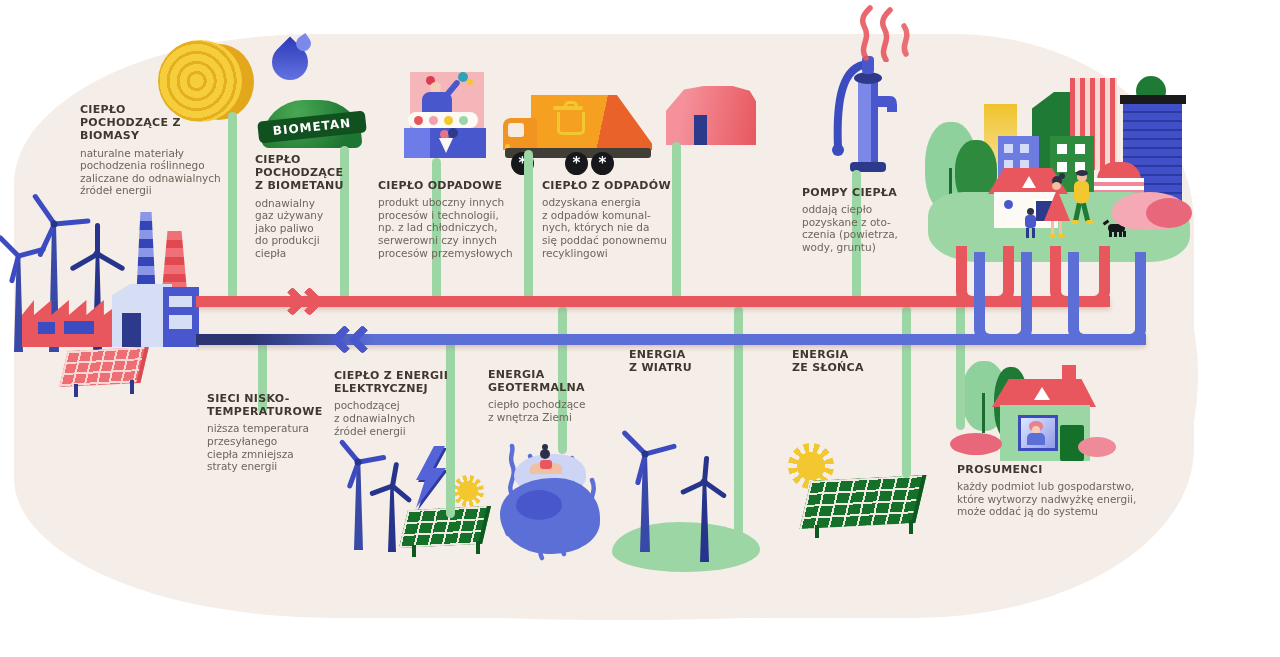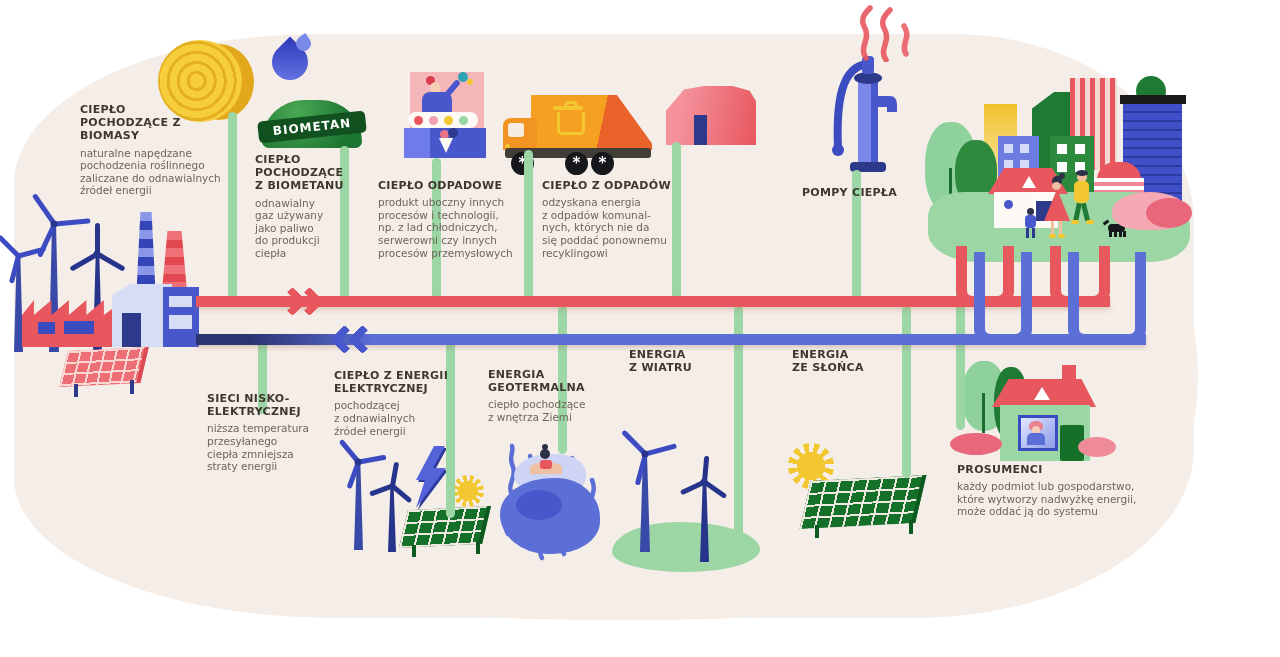--- a/index.html
+++ b/index.html
@@ -379,21 +379,21 @@
   <div class="uconn blue" style="left:974px;top:252px;width:58px;height:93px;"></div>
   <div class="uconn blue" style="left:1068px;top:252px;width:78px;height:93px;"></div>
   <div class="chev r" style="left:282px;top:291px;"></div>
   <div class="chev r" style="left:299px;top:291px;"></div>
   <div class="chev l" style="left:334px;top:329px;"></div>
   <div class="chev l" style="left:352px;top:329px;"></div>
 
   <div class="tb" style="left:80px;top:103px;width:150px;">
     <h3>CIEPŁO
 POCHODZĄCE Z BIOMASY</h3>
-    <p>naturalne napędzane
+    <p>naturalne materiały
 pochodzenia roślinnego
 zaliczane do odnawialnych
 źródeł energii</p>
   </div>
   <div class="tb" style="left:255px;top:153px;width:110px;">
     <h3>CIEPŁO
 POCHODZĄCE
 Z BIOMETANU</h3>
     <p>odnawialny
 gaz używany
@@ -412,25 +412,29 @@
   <div class="tb" style="left:378px;top:179px;width:150px;">
     <h3>CIEPŁO ODPADOWE</h3>
     <p>produkt uboczny innych
 procesów i technologii,
 np. z lad chłodniczych,
 serwerowni czy innych
 procesów przemysłowych</p>
   </div>
   <div class="tb" style="left:802px;top:186px;width:120px;">
     <h3>POMPY CIEPŁA</h3>
+    <p>oddają ciepło
+pozyskane z oto-
+czenia (powietrza,
+wody, gruntu)</p>
   </div>
 
   <div class="tb" style="left:207px;top:383px;width:130px;">
     <h3 style="margin-top:9px;">SIECI NISKO-
-ELEKTRYCZNEJ</h3>
+TEMPERATUROWE</h3>
     <p>niższa temperatura
 przesyłanego
 ciepła zmniejsza
 straty energii</p>
   </div>
   <div class="tb" style="left:334px;top:369px;width:120px;">
     <h3>CIEPŁO Z ENERGII
 ELEKTRYCZNEJ</h3>
     <p>pochodzącej
 z odnawialnych

